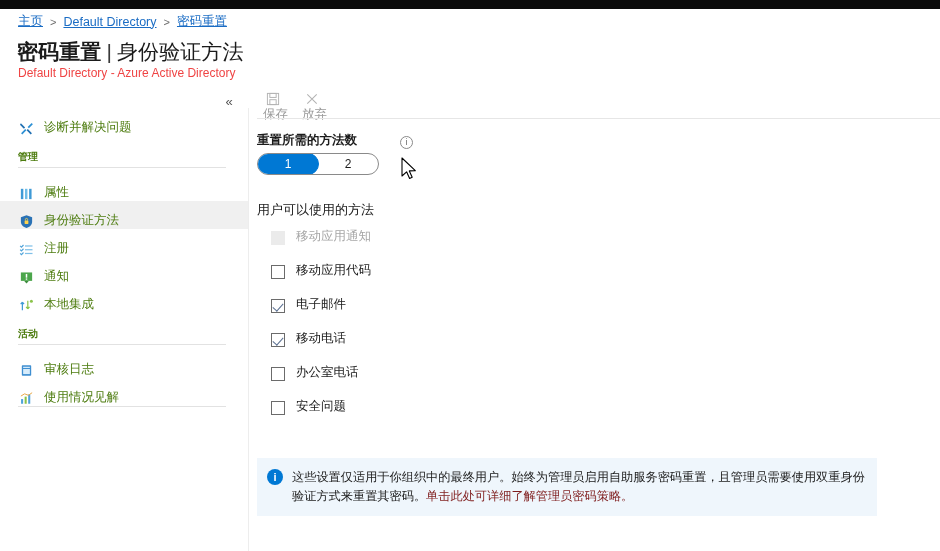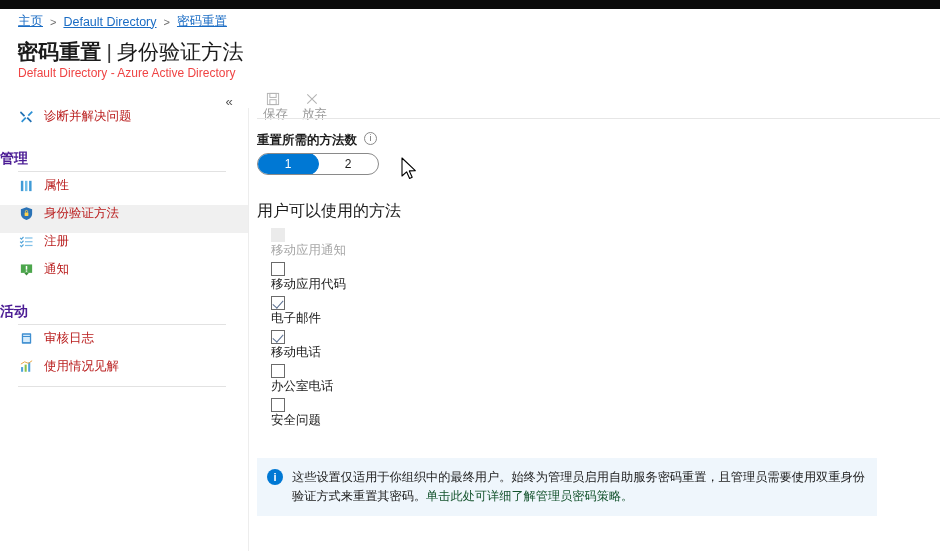--- a/index.html
+++ b/index.html
@@ -81,40 +81,41 @@
     width: 248px; height: 443px;
     background: #ffffff;
   }
   .side-divider {
     position: absolute; left: 248px; top: 108px;
     width: 1px; height: 443px;
     background: #ededed;
   }
   .nav-item {
     position: relative;
-    display: flex; align-items: flex-start;
+    display: flex; align-items: flex-end;
     height: 28px;
     padding-left: 18px;
     cursor: pointer;
     font-size: 12.5px;
-    color: #b91c1c;
+    color: #4d7c0f;
   }
   .nav-item.selected { background: #f0f0f0; }
   .nav-item .ni-icon {
     width: 16px; height: 16px;
     margin-right: 10px;
     display: flex; align-items: center; justify-content: center;
     flex: 0 0 16px;
   }
   .nav-item .ni-label { white-space: nowrap; }
 
   .nav-group-title {
-    font-size: 14px;
+    padding-left: 18px;
+    font-size: 10px;
     font-weight: 700;
-    color: #4c1d95;
+    color: #4d7c0f;
     margin-top: 14px;
     margin-bottom: 3px;
   }
   .nav-rule {
     margin: 0 22px 5px 18px;
     height: 1px;
     background: #e2e2e2;
   }
 
   
@@ -146,25 +147,26 @@
   }
   .cmd-rule {
     position: absolute; left: 8px; top: 32px;
     width: 683px; height: 1px;
     background: #e6e6e6;
   }
 
   
   .field-label {
     position: absolute; left: 8px; top: 46px;
-    display: flex; align-items: flex-start;
+    display: flex; align-items: flex-end;
     font-size: 12.5px;
     font-weight: 700;
     color: #1b1b1b;
     white-space: nowrap;
+    gap: 36px;
   }
   .info-circle {
     width: 13px; height: 13px;
     margin-left: 7px;
     border-radius: 50%;
     border: 1px solid #8a8a8a;
     color: #6a6a6a;
     font-size: 9px;
     font-weight: 400;
     display: flex; align-items: center; justify-content: center;
@@ -193,34 +195,33 @@
     background: #0078d4;
     color: #ffffff;
     border-radius: 11px;
     margin: -1px;
     border: 1px solid #0078d4;
   }
 
   
   .section-label {
     position: absolute; left: 8px; top: 115px;
-    font-size: 16px;
+    font-size: 13px;
     color: #1b1b1b;
     white-space: nowrap;
   }
 
   .cb-list {
     position: absolute; left: 22px; top: 142px;
   }
   .cb-row {
-    display: flex; align-items: flex-start;
+    display: flex; align-items: flex-end;
     height: 17px;
     margin-bottom: 17px;
     cursor: pointer;
-    flex-direction: column;
   }
   .cb-row.disabled { cursor: default; }
   .cb-box {
     width: 14px; height: 14px;
     border: 1px solid #6b6b6b;
     background: #ffffff;
     margin-right: 11px;
     flex: 0 0 14px;
     position: relative;
   }
@@ -265,21 +266,21 @@
     font-weight: 700;
     display: flex; align-items: center; justify-content: center;
     line-height: 1;
   }
   .banner-text {
     font-size: 12.2px;
     line-height: 19px;
     color: #1b1b1b;
   }
   .banner-link {
-    color: #14532d;
+    color: #7f1d1d;
     text-decoration: none;
     cursor: pointer;
   }
 
   
   .watermark {
     position: absolute; right: 14px; bottom: 8px;
     font-size: 14px;
     color: #c6c6c6;
     white-space: nowrap;
@@ -375,20 +376,30 @@
           <rect x="2" y="2.6" width="12" height="9" fill="#4ca64c"></rect>
           <rect x="7.2" y="4.2" width="1.6" height="4" fill="#ffffff"></rect>
           <rect x="7.2" y="9" width="1.6" height="1.4" fill="#ffffff"></rect>
           <path d="M5.6 11.6 L8 14.4 L10.4 11.6 Z" fill="#3d8c3d"></path>
         </svg>
       </span>
       <span class="ni-label">通知</span>
     </div>
 
 
+    <div class="nav-item">
+      <span class="ni-icon">
+        <svg width="15" height="15" viewBox="0 0 16 16">
+          <path d="M3.6 13 V4.5 M3.6 4.5 L1.8 6.6 M3.6 4.5 L5.4 6.6" stroke="#3f9ad6" stroke-width="1.3" fill="none"></path>
+          <path d="M9.4 3 V11.5 M9.4 11.5 L7.6 9.4 M9.4 11.5 L11.2 9.4" stroke="#8bc34a" stroke-width="1.3" fill="none"></path>
+          <circle cx="13.2" cy="3.4" r="1.6" fill="#8bc34a"></circle>
+        </svg>
+      </span>
+      <span class="ni-label">本地集成</span>
+    </div>
 
     <div class="nav-group-title">活动</div>
     <div class="nav-rule"></div>
 
     <div class="nav-item">
       <span class="ni-icon">
         <svg width="15" height="15" viewBox="0 0 16 16">
           <rect x="3" y="2.4" width="10" height="11.2" rx="0.8" fill="#3f8fd1"></rect>
           <rect x="4.4" y="4" width="7.2" height="1.3" fill="#d7ecfb"></rect>
           <rect x="4.4" y="6.4" width="7.2" height="5.4" fill="#d7ecfb"></rect>

